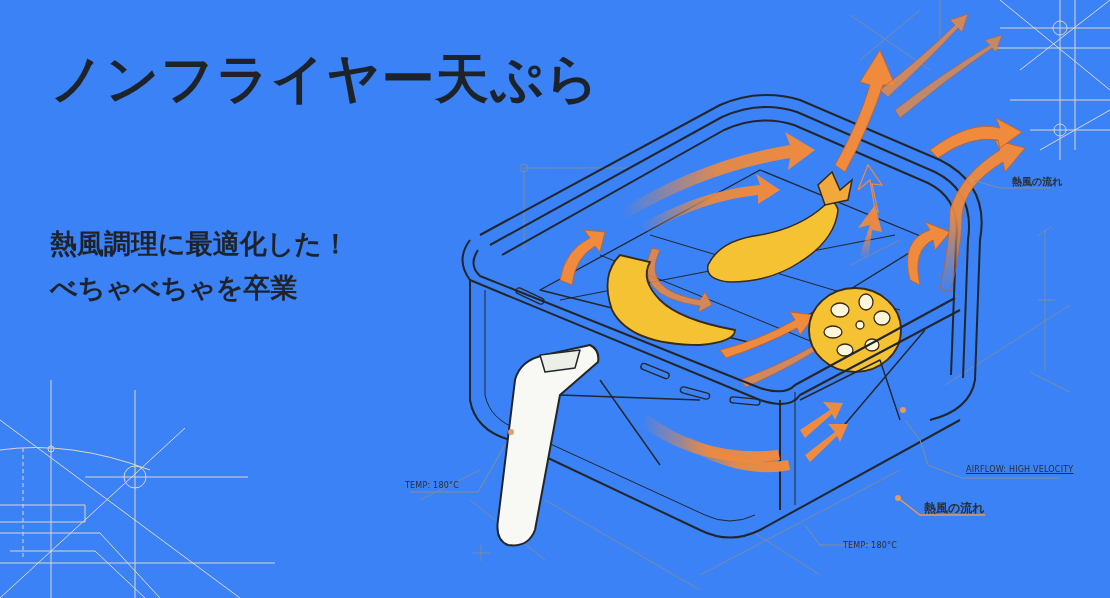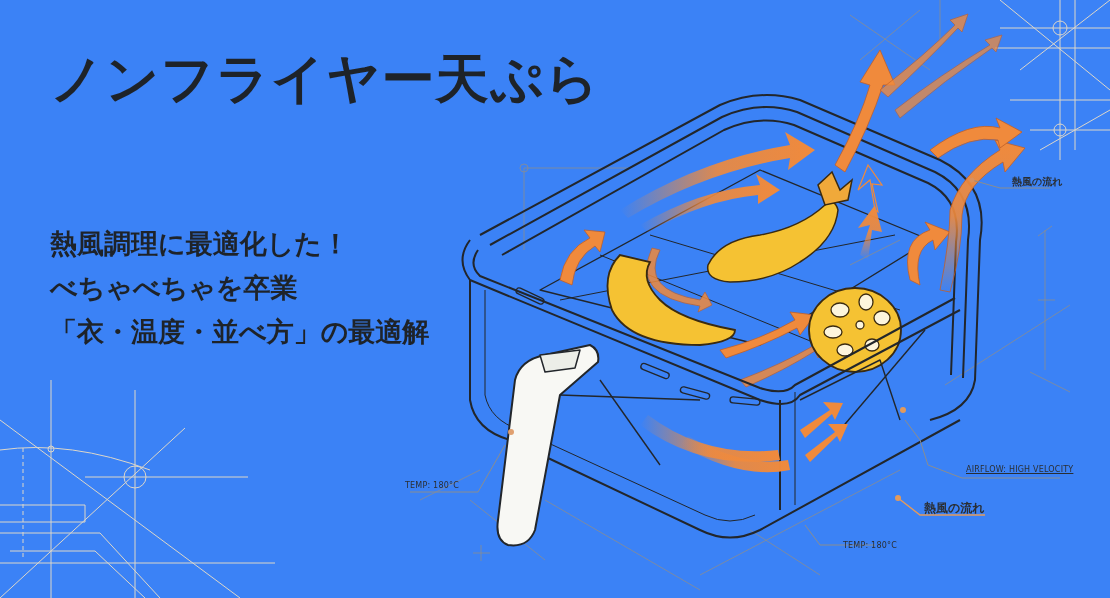--- a/index.html
+++ b/index.html
@@ -192,21 +192,20 @@
     </g>
   </svg>
 
   <h1 class="title">
     <span>ノンフライヤー天ぷら</span>
   </h1>
 
   <h2 class="subtitle">
     <span>熱風調理に最適化した！</span>
     <span>べちゃべちゃを卒業</span>
-    <span>「衣・温度・並べ方」の最適解</span>
   </h2>
 
   <div class="label jp" style="left:1012px; top:175px;">熱風の流れ</div>
   <div class="label small" style="left:966px; top:465px;text-decoration:underline;">AIRFLOW: HIGH VELOCITY</div>
   <div class="label jp-lg" style="left:924px; top:500px;">熱風の流れ</div>
   <div class="label small" style="left:405px; top:481px;">TEMP: 180°C</div>
   <div class="label small" style="left:843px; top:541px;">TEMP: 180°C</div>
 
 </div>
 

